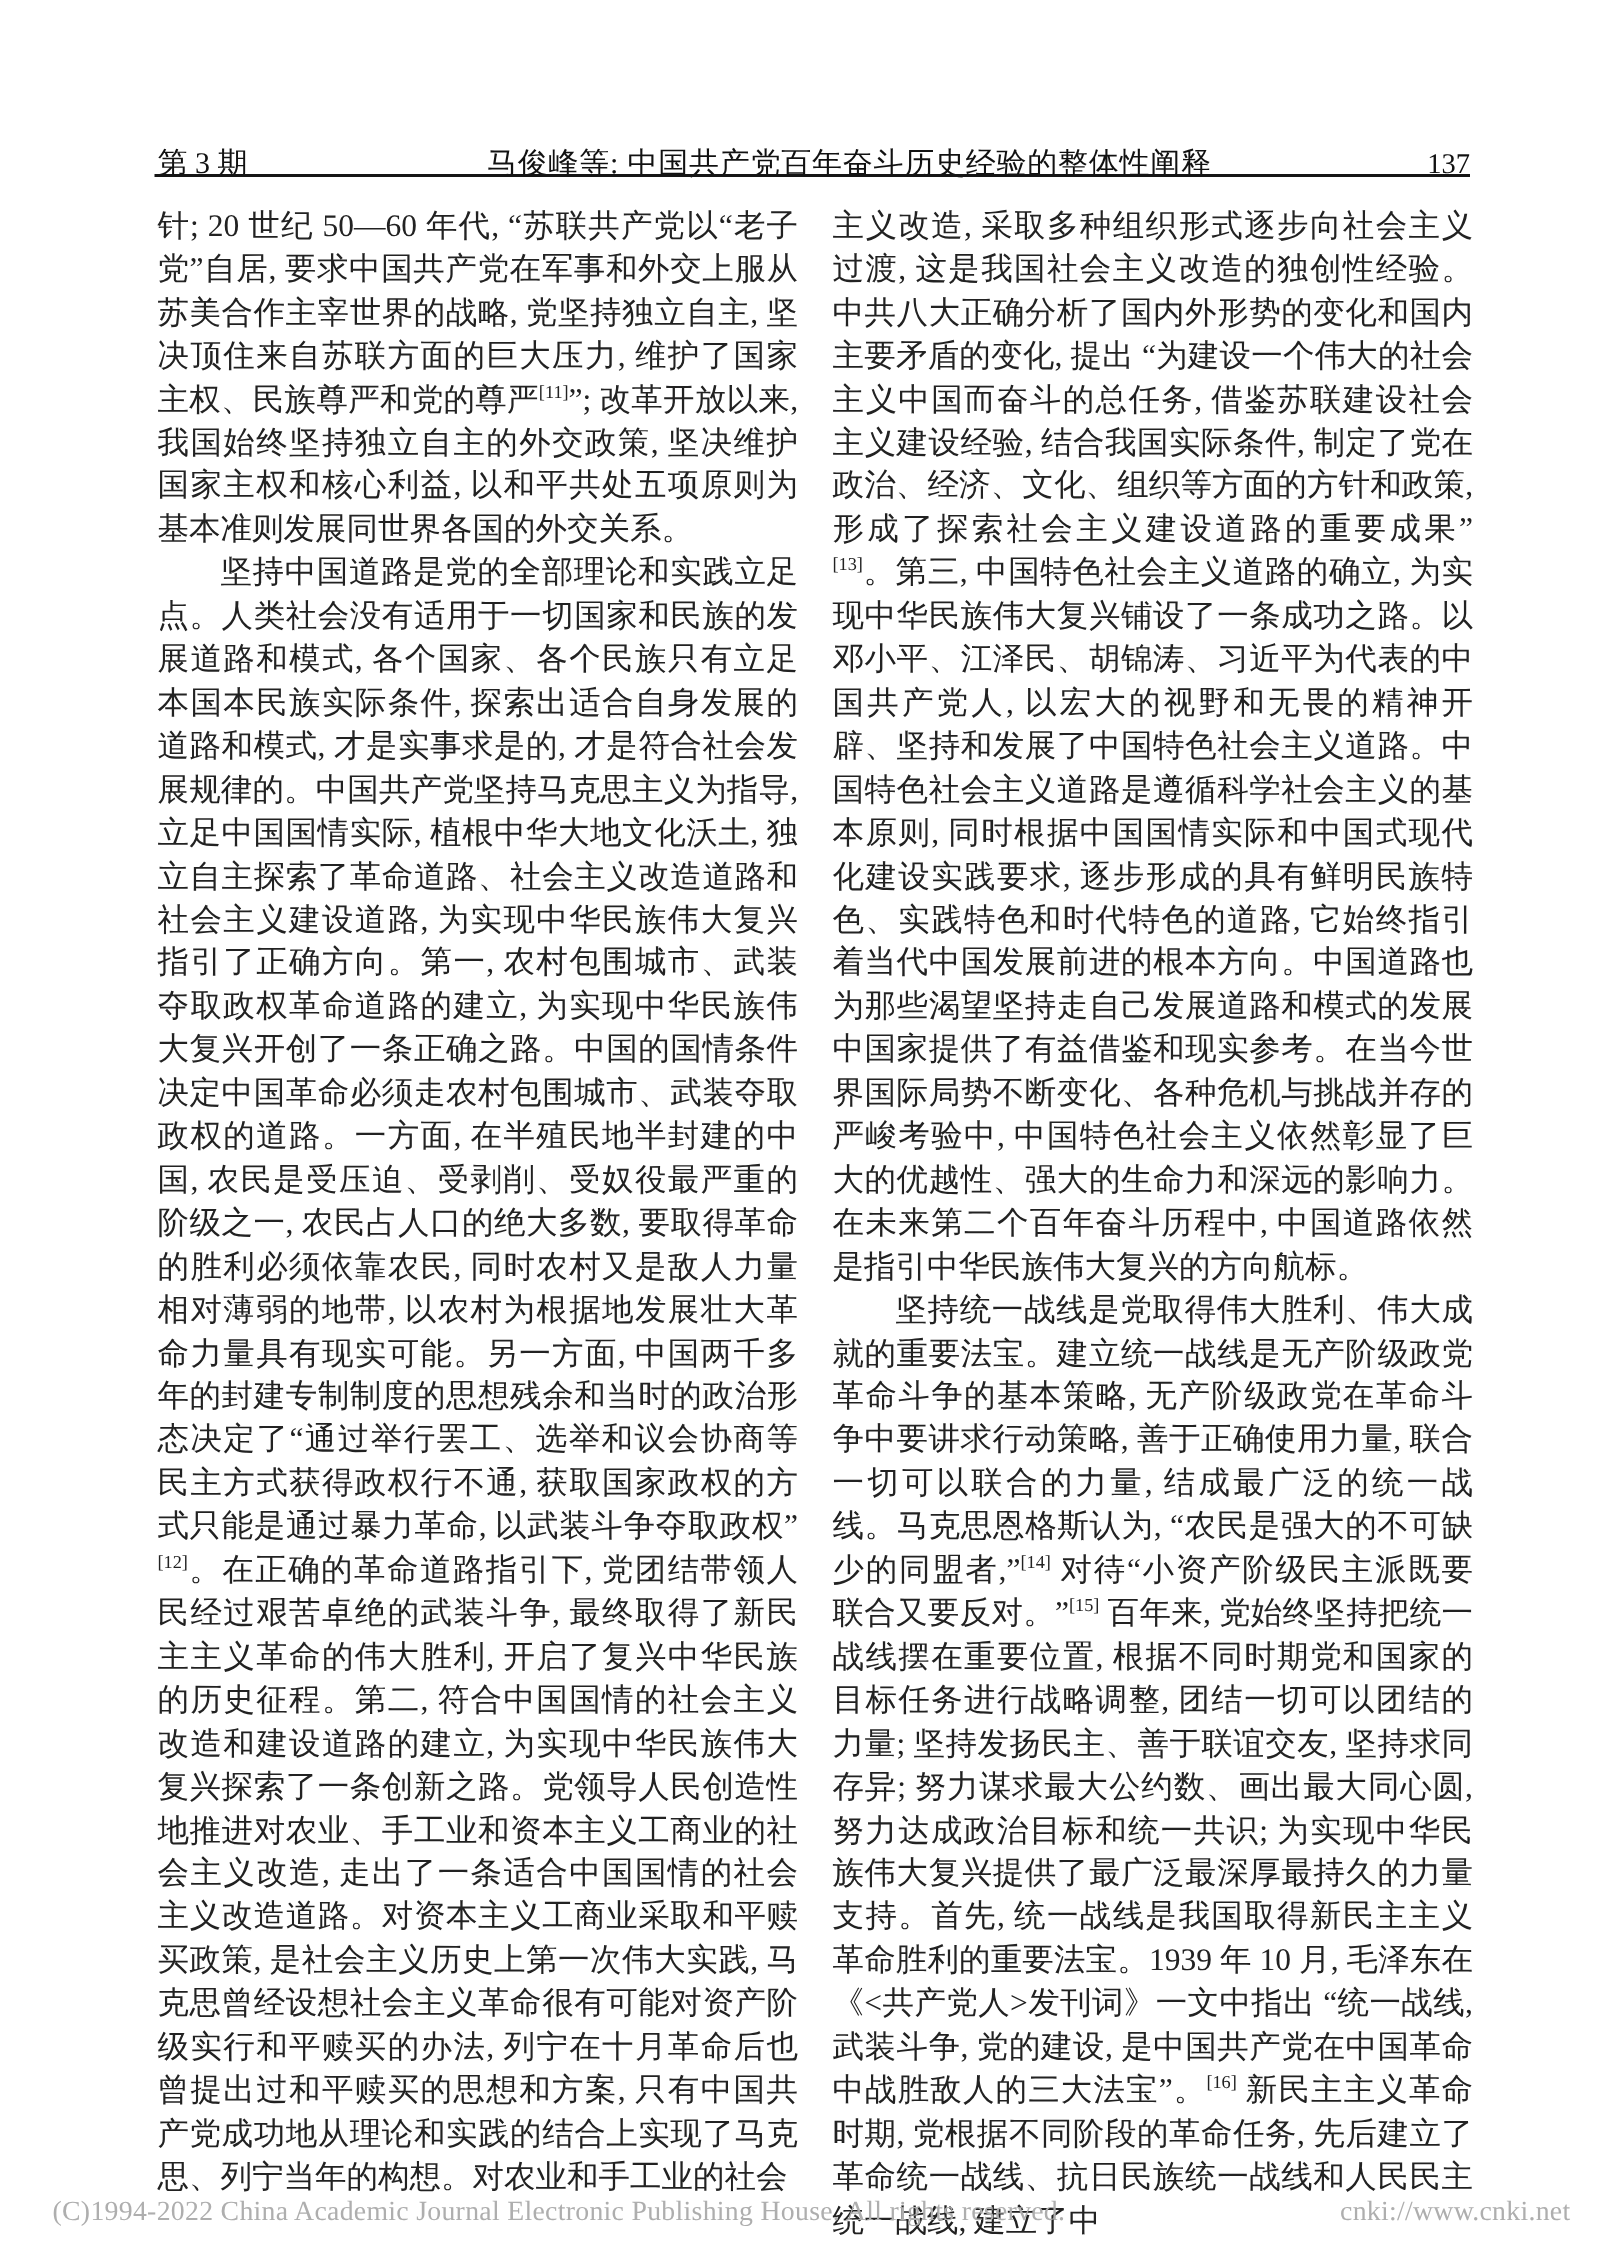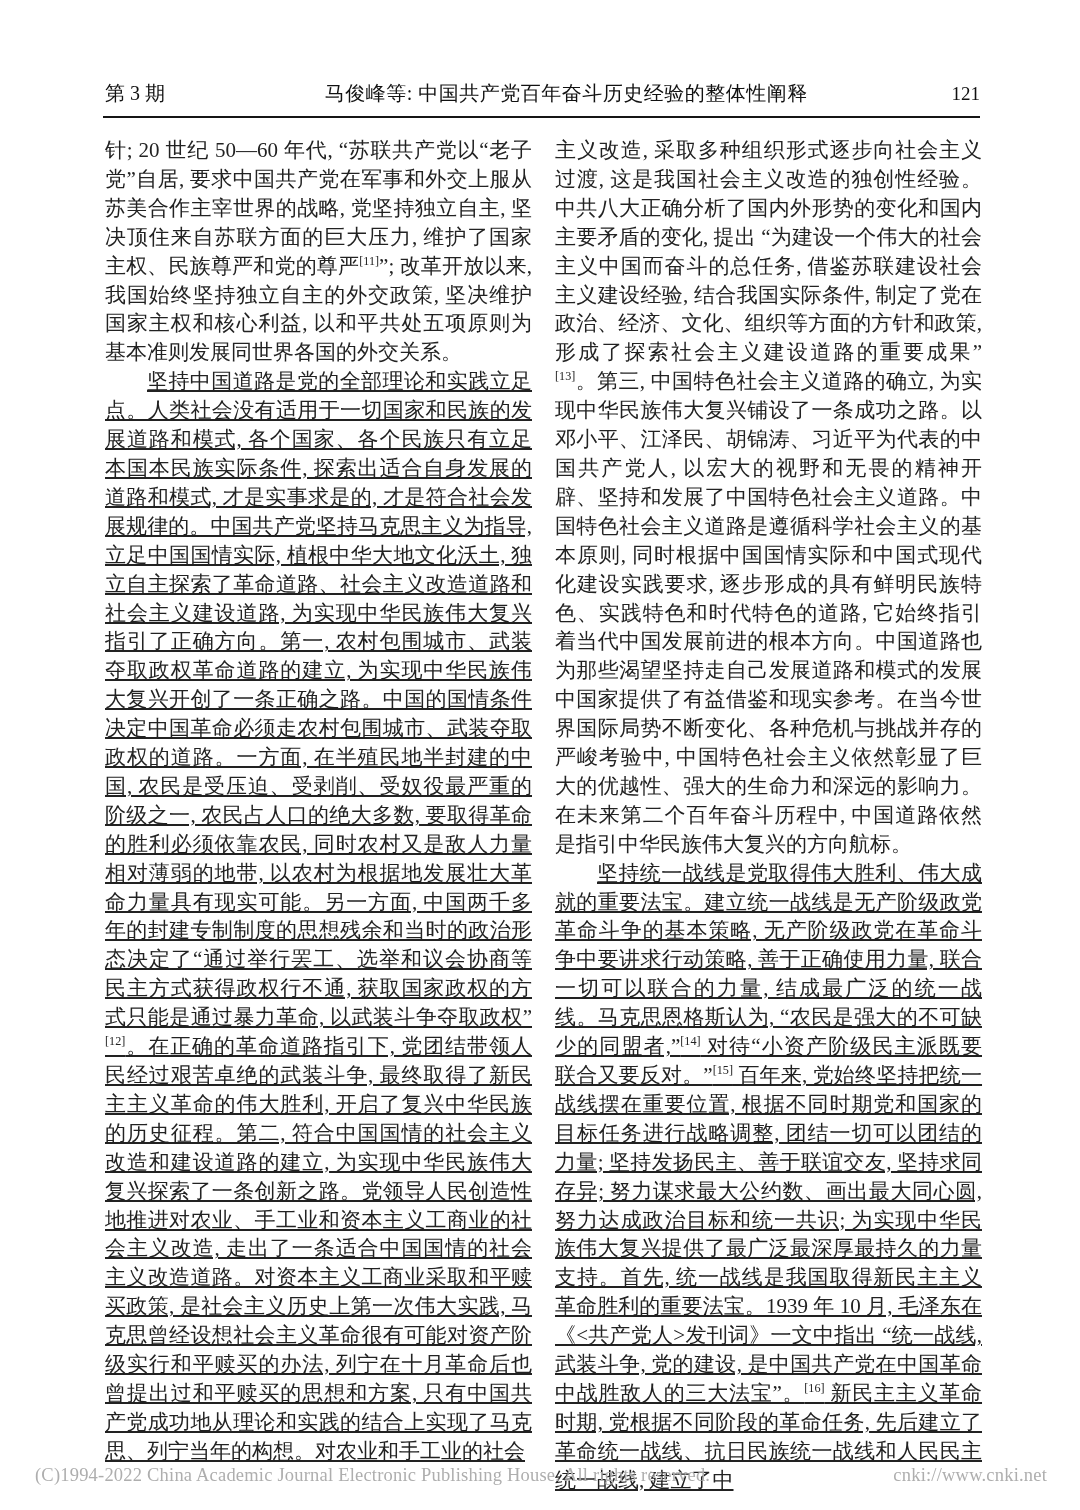--- a/index.html
+++ b/index.html
@@ -7,21 +7,21 @@
     position:relative;
     width:1080px; height:1510px;
     background:#ffffff;
     font-family:"Liberation Serif", serif;
     color:#1f1f1f;
     overflow:hidden;
     margin:0 auto;
   }
   
   .page-header {
-    position:absolute; top:80px; left:105px; right:100px;
+    position:absolute; top:95px; left:105px; right:100px;
     display:flex; align-items:baseline;
     font-size:20px; color:#111;
   }
   .issue-label { flex:0 0 auto; }
   .running-title { flex:1 1 auto; text-align:center; letter-spacing:0.5px;padding-left:16px; }
   .page-number { flex:0 0 auto; font-size:19px; }
   .header-rule {
     position:absolute; top:116px; left:103px; right:100px;
     height:2px; background:#151515;
   }
@@ -31,21 +31,21 @@
     display:flex; gap:23px;
   }
   .col {
     width:427px;
     font-size:21px;
     line-height:28.9px;
     text-align:justify;
     color:#222;
   }
   .para { margin:0; }
-  .para.indent { text-indent:2em;text-decoration:underline; }
+  .para.indent { text-indent:2em; }
   sup.cite {
     font-size:0.58em;
     vertical-align:super;
     line-height:0;
     letter-spacing:0;
   }
   
   .page-footer {
     position:absolute; left:35px; right:33px; bottom:24px;
     display:flex; justify-content:space-between; align-items:flex-start;
@@ -56,21 +56,21 @@
   }
 </style>
 </head>
 <body>
 
 <div class="page">
 
   <header class="page-header">
     <span class="issue-label">第 3 期</span>
     <span class="running-title">马俊峰等: 中国共产党百年奋斗历史经验的整体性阐释</span>
-    <span class="page-number">121</span>
+    <span class="page-number">137</span>
   </header>
 
   <div class="header-rule"></div>
 
   <main class="columns">
     <section class="col">
         <p class="para">针; 20 世纪 50—60 年代, “苏联共产党以“老子党”自居, 要求中国共产党在军事和外交上服从苏美合作主宰世界的战略, 党坚持独立自主, 坚决顶住来自苏联方面的巨大压力, 维护了国家主权、民族尊严和党的尊严<sup class="cite">[11]</sup>”; 改革开放以来, 我国始终坚持独立自主的外交政策, 坚决维护国家主权和核心利益, 以和平共处五项原则为基本准则发展同世界各国的外交关系。</p>
         <p class="para indent">坚持中国道路是党的全部理论和实践立足点。人类社会没有适用于一切国家和民族的发展道路和模式, 各个国家、各个民族只有立足本国本民族实际条件, 探索出适合自身发展的道路和模式, 才是实事求是的, 才是符合社会发展规律的。中国共产党坚持马克思主义为指导, 立足中国国情实际, 植根中华大地文化沃土, 独立自主探索了革命道路、社会主义改造道路和社会主义建设道路, 为实现中华民族伟大复兴指引了正确方向。第一, 农村包围城市、武装夺取政权革命道路的建立, 为实现中华民族伟大复兴开创了一条正确之路。中国的国情条件决定中国革命必须走农村包围城市、武装夺取政权的道路。一方面, 在半殖民地半封建的中国, 农民是受压迫、受剥削、受奴役最严重的阶级之一, 农民占人口的绝大多数, 要取得革命的胜利必须依靠农民, 同时农村又是敌人力量相对薄弱的地带, 以农村为根据地发展壮大革命力量具有现实可能。另一方面, 中国两千多年的封建专制制度的思想残余和当时的政治形态决定了“通过举行罢工、选举和议会协商等民主方式获得政权行不通, 获取国家政权的方式只能是通过暴力革命, 以武装斗争夺取政权”<sup class="cite">[12]</sup>。在正确的革命道路指引下, 党团结带领人民经过艰苦卓绝的武装斗争, 最终取得了新民主主义革命的伟大胜利, 开启了复兴中华民族的历史征程。第二, 符合中国国情的社会主义改造和建设道路的建立, 为实现中华民族伟大复兴探索了一条创新之路。党领导人民创造性地推进对农业、手工业和资本主义工商业的社会主义改造, 走出了一条适合中国国情的社会主义改造道路。对资本主义工商业采取和平赎买政策, 是社会主义历史上第一次伟大实践, 马克思曾经设想社会主义革命很有可能对资产阶级实行和平赎买的办法, 列宁在十月革命后也曾提出过和平赎买的思想和方案, 只有中国共产党成功地从理论和实践的结合上实现了马克思、列宁当年的构想。对农业和手工业的社会</p>
       </section>
     <section class="col">

